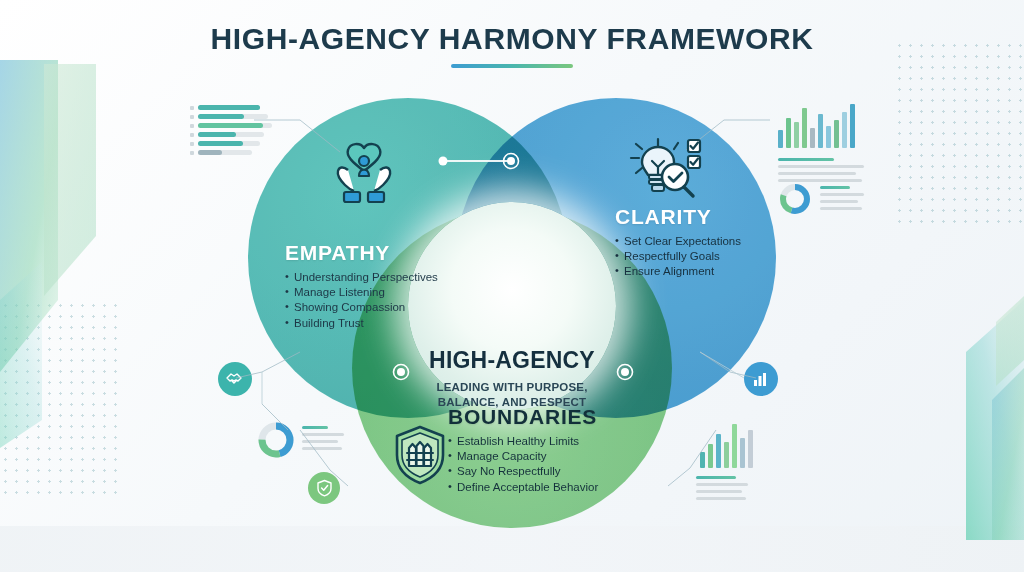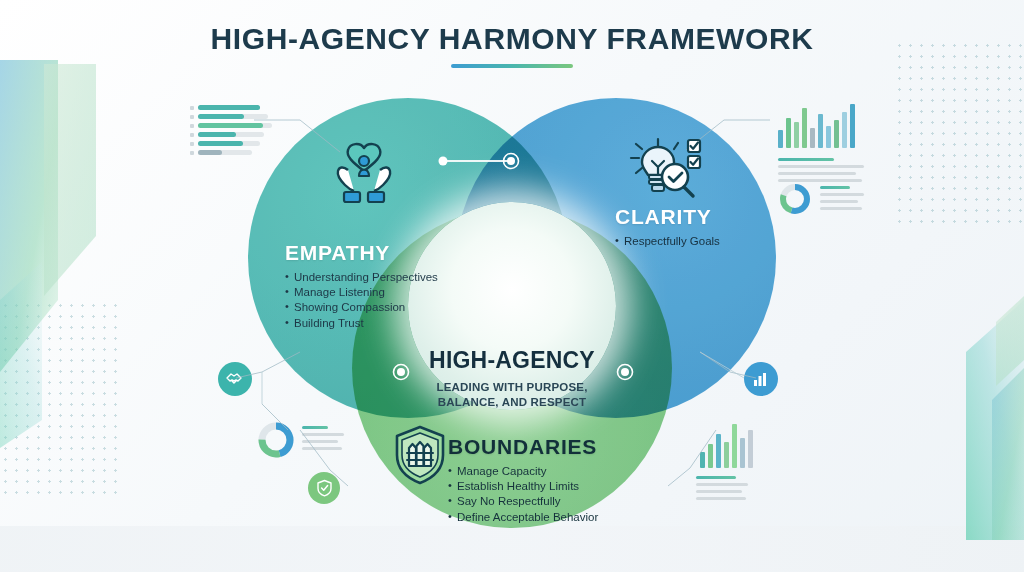--- a/index.html
+++ b/index.html
@@ -82,21 +82,21 @@
   .lobe li {
     font-size:11.5px; line-height:1.32; color:#1d3746; font-weight:normal;
     position:relative; padding-left:9px;
   }
   .lobe li:before {
     content:"•"; position:absolute; left:0; top:-1px; font-size:11px;
   }
 
   .lobe-empathy    { left:285px; top:205px; width:155px;margin-top:36px; }
   .lobe-clarity    { left:615px; top:205px; width:170px; }
-  .lobe-boundaries { left:448px; top:435px; width:210px; }
+  .lobe-boundaries { left:448px; top:405px; width:210px; }
   .lobe-boundaries .lobe-head { color:#12303a; }
   .lobe-boundaries li { color:#15323c; }
   .lobe-clarity .lobe-head { color:#ffffff; }
   .lobe-clarity li { color:#17303f; }
 
   
   .lobe-icon { position:absolute; z-index:8; }
   .ico-empathy { left:318px; top:140px; }
   .ico-clarity { left:626px; top:134px; }
   .ico-bound   { left:392px; top:424px; }
@@ -270,29 +270,31 @@
       <li>Understanding Perspectives</li>
       <li>Manage Listening</li>
       <li>Showing Compassion</li>
       <li>Building Trust</li>
     </ul>
   </div>
 
   <div class="lobe lobe-clarity">
     <div class="lobe-head">CLARITY</div>
     <ul>
+      <li>Set Clear Expectations</li>
       <li>Respectfully Goals</li>
+      <li>Ensure Alignment</li>
     </ul>
   </div>
 
   <div class="lobe lobe-boundaries">
     <div class="lobe-head">BOUNDARIES</div>
     <ul>
+      <li>Establish Healthy Limits</li>
       <li>Manage Capacity</li>
-      <li>Establish Healthy Limits</li>
       <li>Say No Respectfully</li>
       <li>Define Acceptable Behavior</li>
     </ul>
   </div>
 
   <div class="widget" style="left:190px; top:105px;">
     <div class="listrow">
         <span class="dot"></span>
       <span class="track" style="width:62px">
           <i style="width:100%;background:#4bb5ad"></i>

